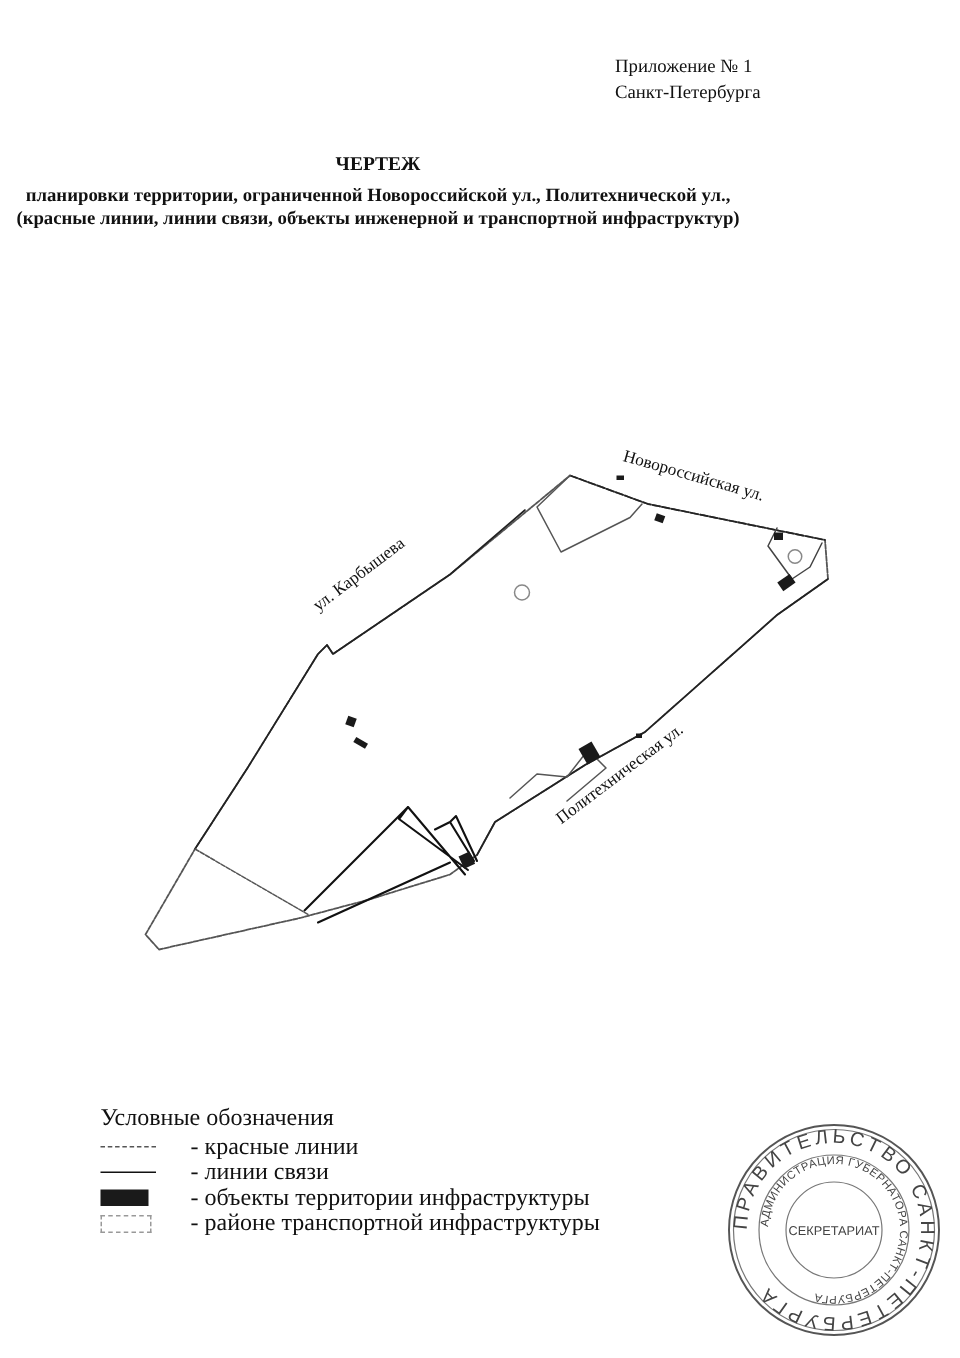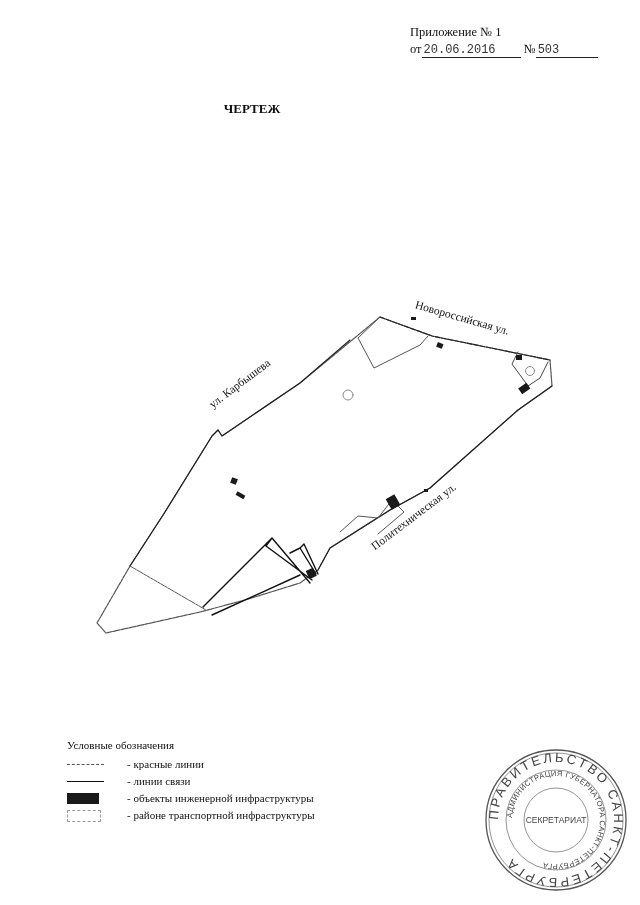--- a/index.html
+++ b/index.html
@@ -1,51 +1,50 @@
 <!DOCTYPE html>
 <html><head>
 <meta charset="utf-8">
 <style>
   html, body { margin: 0; padding: 0; background: #ffffff; }
   body { width: 640px; height: 905px; position: relative; overflow: hidden;
          font-family: "Liberation Serif", "DejaVu Serif", serif; color: #111; }
-  .appendix { position: absolute; left: 410px; top: 24px; font-size: 12.5px; line-height: 16.5px; }
+  .appendix { position: absolute; left: 410px; top: 36px; font-size: 12.5px; line-height: 16.5px; }
   .appendix .row { white-space: nowrap; }
   .fill { display: inline-block; border-bottom: 1px solid #222; font-family: "Liberation Mono", "DejaVu Sans Mono", monospace;
           font-size: 12px; line-height: 13px; color: #333; padding: 0 2px; }
   .fill.date { width: 95px; text-align: left; }
   .fill.num { width: 58px; text-align: left; }
   .title-block { position: absolute; left: 0; top: 101px; width: 504px; text-align: center; font-weight: bold; font-size: 12.5px; line-height: 15.5px; }
   .title-block .heading { font-size: 13px; margin-bottom: 6px; }
   .map { position: absolute; left: 0; top: 0; width: 640px; height: 905px; }
   .street { position: absolute; font-size: 11.5px; white-space: nowrap; transform-origin: left bottom; }
-  .legend { position: absolute; left: 67px; top: 737px; font-size: 11px; line-height: 17px; }
+  .legend { position: absolute; left: 67px; top: 737px; font-size: 16px; line-height: 17px; }
   .legend .title { margin-bottom: 2px; }
   .legend .item { position: relative; height: 17px; white-space: nowrap; }
   .legend .sym { position: absolute; left: 0; top: 8px; width: 37px; }
   .legend .label { position: absolute; left: 60px; top: 0; }
   .sym.red { border-top: 1px dashed #555; }
   .sym.link { border-top: 1px solid #111; }
   .sym.eng { top: 3px; height: 11px; background: #1a1a1a; width: 32px; }
   .sym.trans { top: 3px; height: 10px; border: 1px dashed #999; width: 32px; }
   .stamp { position: absolute; left: 482px; top: 746px; width: 148px; height: 148px; }
 </style>
 </head>
 <body>
 
 <div class="appendix">
   <div class="row">Приложение № 1</div>
-  <div class="row">
-    <span>от</span><span class="fill date">20.06.2016</span>
-    <span>№</span><span class="fill num">503</span>
-  </div>
+  <div class="row">Санкт-Петербурга</div>
 </div>
 
 <div class="title-block">
   <div class="heading">ЧЕРТЕЖ</div>
+  <div>планировки территории, ограниченной Новороссийской ул., Политехнической ул.,</div>
+  <div>(красные линии, линии связи, объекты инженерной и транспортной инфраструктур)</div>
 </div>
 
 <svg class="map" viewBox="0 0 640 905" xmlns="http://www.w3.org/2000/svg">
   <g fill="none" stroke-linecap="round" stroke-linejoin="round">
 
     <path d="M 97 623 L 130 566 L 165 512 L 212 436 L 218 430 L 222 436 L 300 383 L 380 317 L 432 336 L 550 360 L 552 386 L 518 410 L 430 488 L 390 510 L 330 548 L 318 570 L 300 583 L 245 600 L 200 612 L 106 633 Z" stroke="#555" stroke-width="1.2" stroke-dasharray="3,1"></path>
 
     <path d="M 130 566 L 165 512 L 212 436 L 218 430 L 222 436 L 300 383 L 350 340" stroke="#222" stroke-width="1.1"></path>
 
     <path d="M 380 317 L 432 336 L 550 360" stroke="#222" stroke-width="1.1" stroke-dasharray="5,1.5"></path>
@@ -86,21 +85,21 @@
   <div class="item">
     <span class="sym red"></span>
     <span class="label">- красные линии</span>
   </div>
   <div class="item">
     <span class="sym link"></span>
     <span class="label">- линии связи</span>
   </div>
   <div class="item">
     <span class="sym eng"></span>
-    <span class="label">- объекты инженерной инфраструктуры</span>
+    <span class="label">- объекты территории инфраструктуры</span>
   </div>
   <div class="item">
     <span class="sym trans"></span>
     <span class="label">- районе транспортной инфраструктуры</span>
   </div>
 </div>
 
 <svg class="stamp" viewBox="0 0 148 148" xmlns="http://www.w3.org/2000/svg">
   <defs>
     <path id="outerArc" d="M 74 74 m -58 0 a 58 58 0 1 1 116 0 a 58 58 0 1 1 -116 0"></path>

